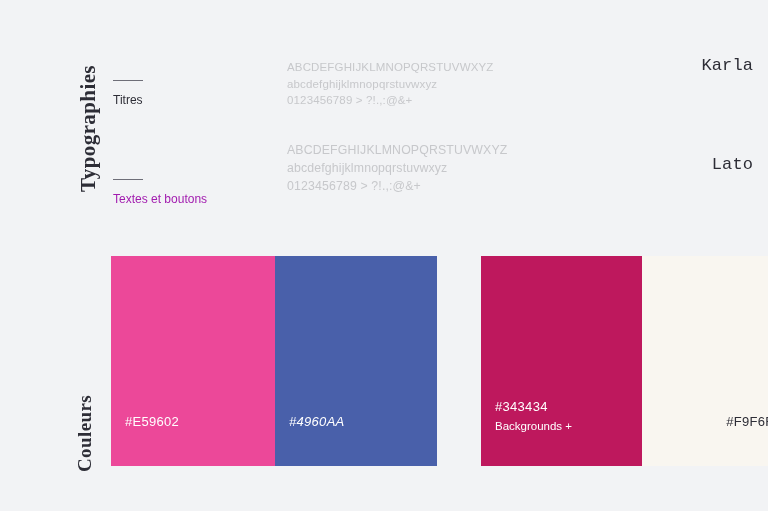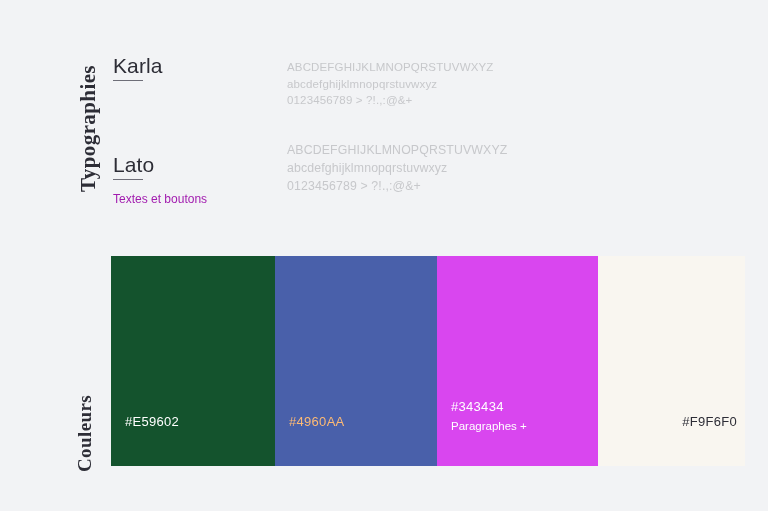--- a/index.html
+++ b/index.html
@@ -54,26 +54,27 @@
   }
   .typo-row {
     position: absolute;
     left: 113px;
     width: 640px;
   }
   .typo-row-1 { top: 55px; }
   .typo-row-2 { top: 154px; }
 
   .typo-name {
-    font-family: Liberation Sans, sans-serif;
-    font-size: 21px;
+    font-family: Liberation Mono, monospace;
+    font-size: 17px;
     font-weight: 400;
     color: #2D2D36;
     line-height: 22px;
     letter-spacing: 0.1px;
+    text-align: right;
   }
   .typo-rule {
     width: 30px;
     height: 1px;
     background: #6E6E78;
     margin-top: 3px;
     margin-bottom: 11px;
   }
   .typo-usage {
     font-family: "Liberation Sans", sans-serif;
@@ -142,20 +143,21 @@
 
 <div class="stage">
 
   <div class="vlabel vlabel-typo" style="color: rgb(45, 45, 54);">Typographies</div>
 
   <div class="typo-area">
 
     <div class="typo-row typo-row-1">
       <div class="typo-name" style="color: rgb(45, 45, 54);">Karla</div>
       <div class="typo-rule"></div>
+      <div class="typo-usage" style="color: rgb(45, 45, 54);">Titres</div>
     </div>
 
     <div class="specimen specimen-1" style="color: rgb(199, 200, 203);">
       <div>ABCDEFGHIJKLMNOPQRSTUVWXYZ</div>
       <div>abcdefghijklmnopqrstuvwxyz</div>
       <div>0123456789 &gt; ?!.,:@&amp;+</div>
     </div>
 
     <div class="typo-row typo-row-2">
       <div class="typo-name" style="color: rgb(45, 45, 54);">Lato</div>
@@ -168,37 +170,37 @@
       <div>abcdefghijklmnopqrstuvwxyz</div>
       <div>0123456789 &gt; ?!.,:@&amp;+</div>
     </div>
 
   </div>
 
   <div class="vlabel vlabel-coul" style="color: rgb(45, 45, 54);">Couleurs</div>
 
   <div class="swatch-band">
 
-    <div class="swatch" style="background: #14532d; width: 164px; flex: 0 0 164px; padding-left: 36px;">
+    <div class="swatch" style="background: #ec4899; width: 164px; flex: 0 0 164px; padding-left: 36px;">
       <div class="swatch-text">
         <div class="swatch-hex" style="color: rgb(255, 255, 255);">#E59602</div>
       </div>
     </div>
 
     <div class="swatch" style="background: rgb(73, 96, 170); width: 162px; flex: 0 0 162px;">
       <div class="swatch-text">
-        <div class="swatch-hex" style="color: #fdba74;">#4960AA</div>
-      </div>
-    </div>
-
-    <div class="swatch" style="background: #d946ef; width: 161px; flex: 0 0 161px;">
+        <div class="swatch-hex" style="color: #ffffff; font-style: italic;">#4960AA</div>
+      </div>
+    </div>
+
+    <div class="swatch" style="background: #be185d; width: 161px; flex: 0 0 161px; margin-left: 44px;">
       <div class="swatch-text">
         <div class="swatch-hex" style="color: rgb(255, 255, 255);">#343434</div>
         <div class="swatch-use" style="color: rgb(255, 255, 255);">
-          <span>Paragraphes +</span>
+          <span>Backgrounds +</span>
         </div>
       </div>
     </div>
 
     <div class="swatch" style="background: rgb(249, 246, 240); width: 147px; flex: 0 0 147px; text-align: right;">
       <div class="swatch-text">
         <div class="swatch-hex" style="color: rgb(45, 45, 54);">#F9F6F0</div>
       </div>
     </div>
 

